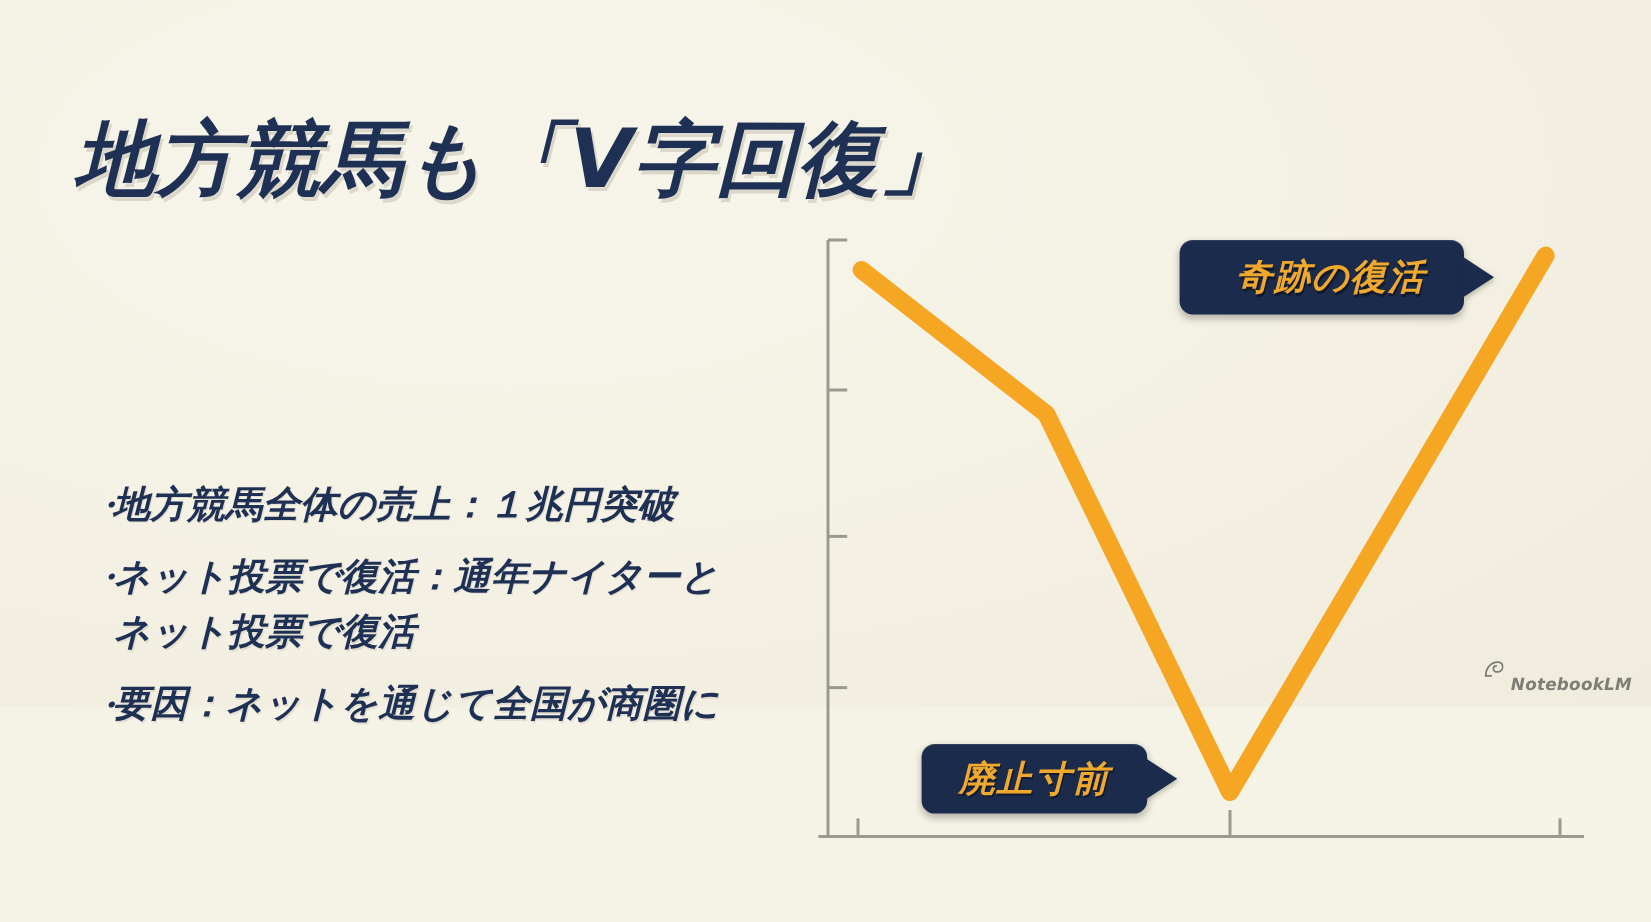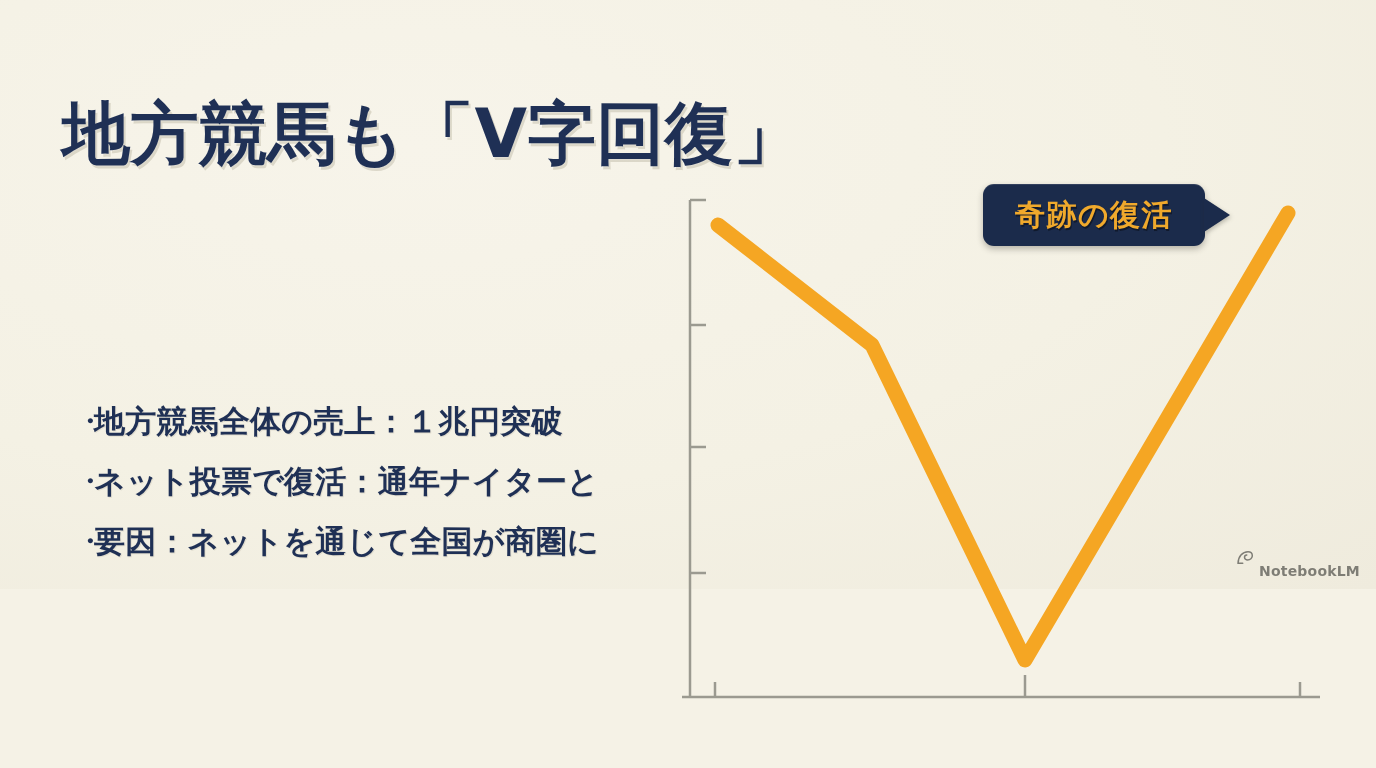--- a/index.html
+++ b/index.html
@@ -15,20 +15,21 @@
     font-family: "DejaVu Sans", "Liberation Sans", sans-serif;
     position: relative;
   }
   #slide {
     position: absolute;
     inset: 0;
     width: 1376px;
     height: 589px;
     background:
       radial-gradient(ellipse at 30% 25%, #f7f4ea 0%, #f4f1e4 55%, #efebdd 100%);
+    font-style: italic;
   }
 
   
   #title {
     position: absolute;
     left: 62px;
     top: 52px;
     font-size: 68px;
     line-height: 1.06;
     font-weight: 700;
@@ -108,23 +109,24 @@
     border-top: 17px solid transparent;
     border-bottom: 17px solid transparent;
     border-left: 26px solid #1b2b4b;
     top: 50%;
     transform: translateY(-50%);
     right: -25px;
     filter: drop-shadow(1px 2px 2px rgba(40,38,30,0.28));
   }
   #callout-recovery {
     left: 983px;
-    top: 184px;
+    top: 200px;
     width: 222px;
     height: 62px;
+    padding-left: 15px;
   }
   #callout-abolition {
     left: 768px;
     top: 620px;
     width: 188px;
     height: 58px;
   }
 
   
   #watermark {
@@ -157,20 +159,21 @@
       <span class="bullet-dot">・</span>
       <span class="bullet-text">
         <span>地方競馬全体の売上：１兆円突破</span>
       </span>
     </div>
 
     <div class="bullet-row">
       <span class="bullet-dot">・</span>
       <span class="bullet-text">
         <span>ネット投票で復活：通年ナイターと</span>
+        <span class="l2">ネット投票で復活</span>
       </span>
     </div>
 
     <div class="bullet-row">
       <span class="bullet-dot">・</span>
       <span class="bullet-text">
         <span>要因：ネットを通じて全国が商圏に</span>
       </span>
     </div>
 
@@ -199,20 +202,24 @@
 
       <polyline id="data-line" points="58,45 212,165 365,480 628,33" fill="none" stroke="#f5a623" stroke-width="15" stroke-linecap="round" stroke-linejoin="round"></polyline>
     </svg>
   </div>
 
   <div class="callout" id="callout-recovery">
     <span class="callout-label">奇跡の復活</span>
     <span class="callout-tail"></span>
   </div>
 
+  <div class="callout" id="callout-abolition">
+    <span class="callout-label">廃止寸前</span>
+    <span class="callout-tail"></span>
+  </div>
 
   <div id="watermark">
     <svg width="17" height="17" viewBox="0 0 24 24">
       <path d="M3 20 C3 11 9 4 17 4 C21 4 23 6.5 23 9.5 C23 13 20 15.5 16.5 15.5 C14 15.5 12 13.8 12 11.6 C12 9.8 13.4 8.4 15.2 8.4" fill="none" stroke="#3a3a36" stroke-width="2.1" stroke-linecap="round"></path>
       <path d="M3 20 L9.5 20" fill="none" stroke="#3a3a36" stroke-width="2.1" stroke-linecap="round"></path>
     </svg>
     <span class="wm-text">NotebookLM</span>
   </div>
 
 </div>

